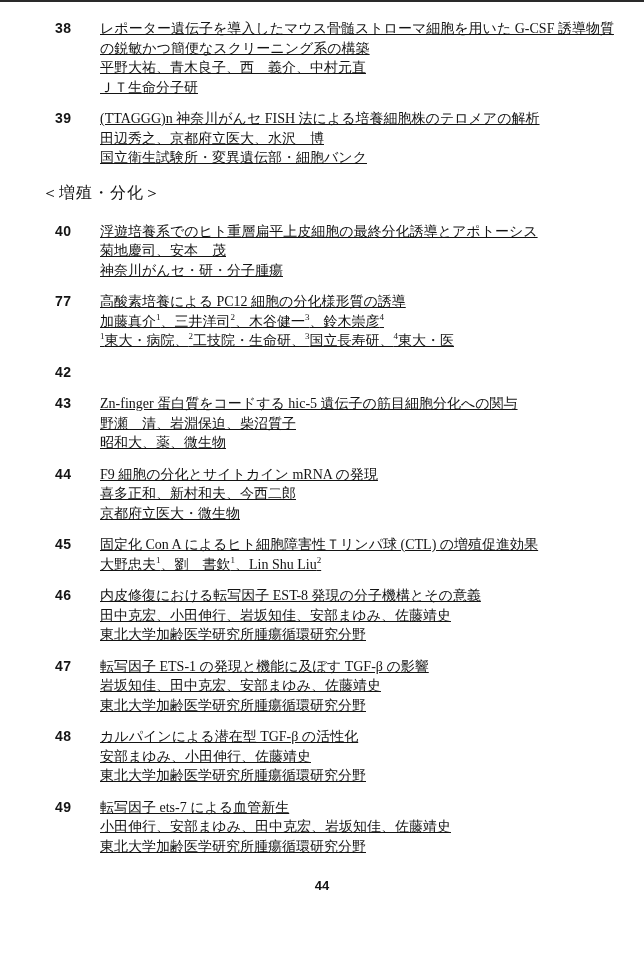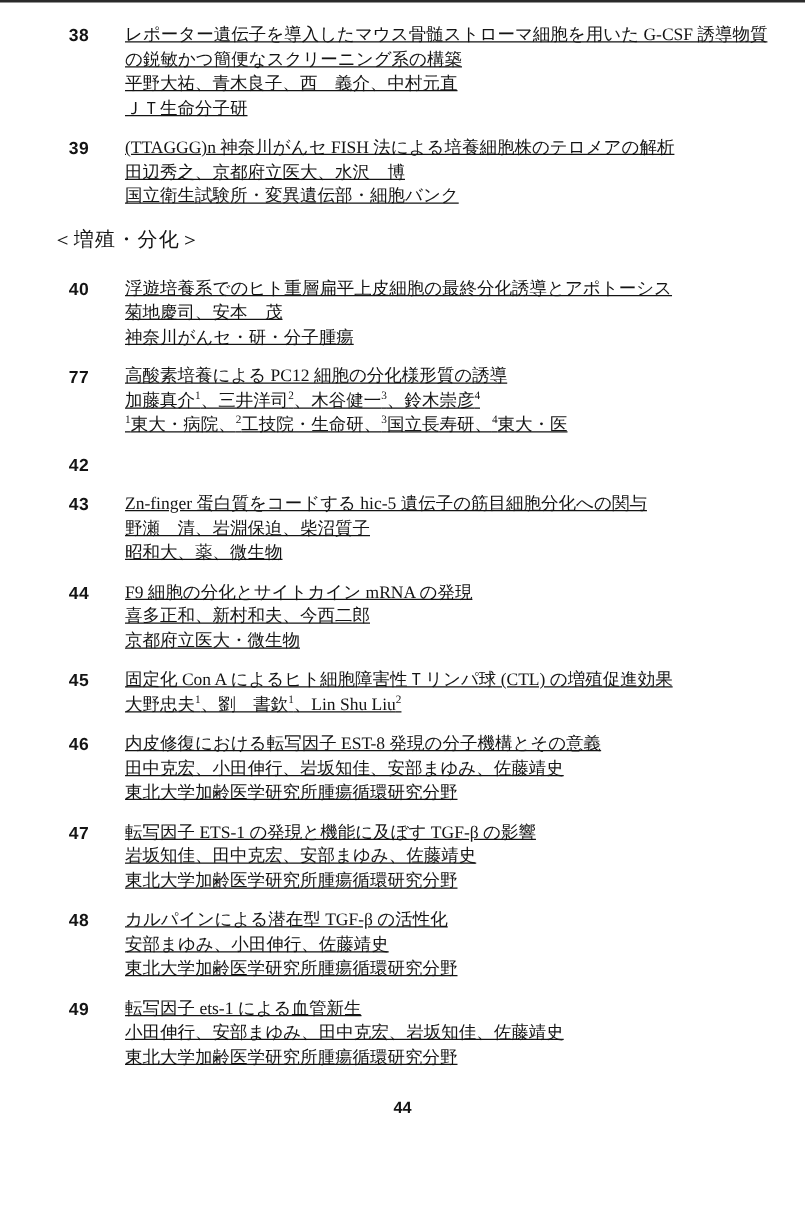--- a/index.html
+++ b/index.html
@@ -170,21 +170,21 @@
     <div class="content">
       <div class="title-line">カルパインによる潜在型 TGF-β の活性化</div>
           <div class="authors">安部まゆみ、小田伸行、佐藤靖史</div>
       <div class="affiliation">東北大学加齢医学研究所腫瘍循環研究分野</div>
     </div>
   </div>
 
   <div class="entry">
     <div class="num">49</div>
     <div class="content">
-      <div class="title-line">転写因子 ets-1 による血管新生</div>
+      <div class="title-line">転写因子 ets-7 による血管新生</div>
           <div class="authors">小田伸行、安部まゆみ、田中克宏、岩坂知佳、佐藤靖史</div>
       <div class="affiliation">東北大学加齢医学研究所腫瘍循環研究分野</div>
     </div>
   </div>
 </div>
 
   <div class="page-number">44</div>
 
 </div>
 

